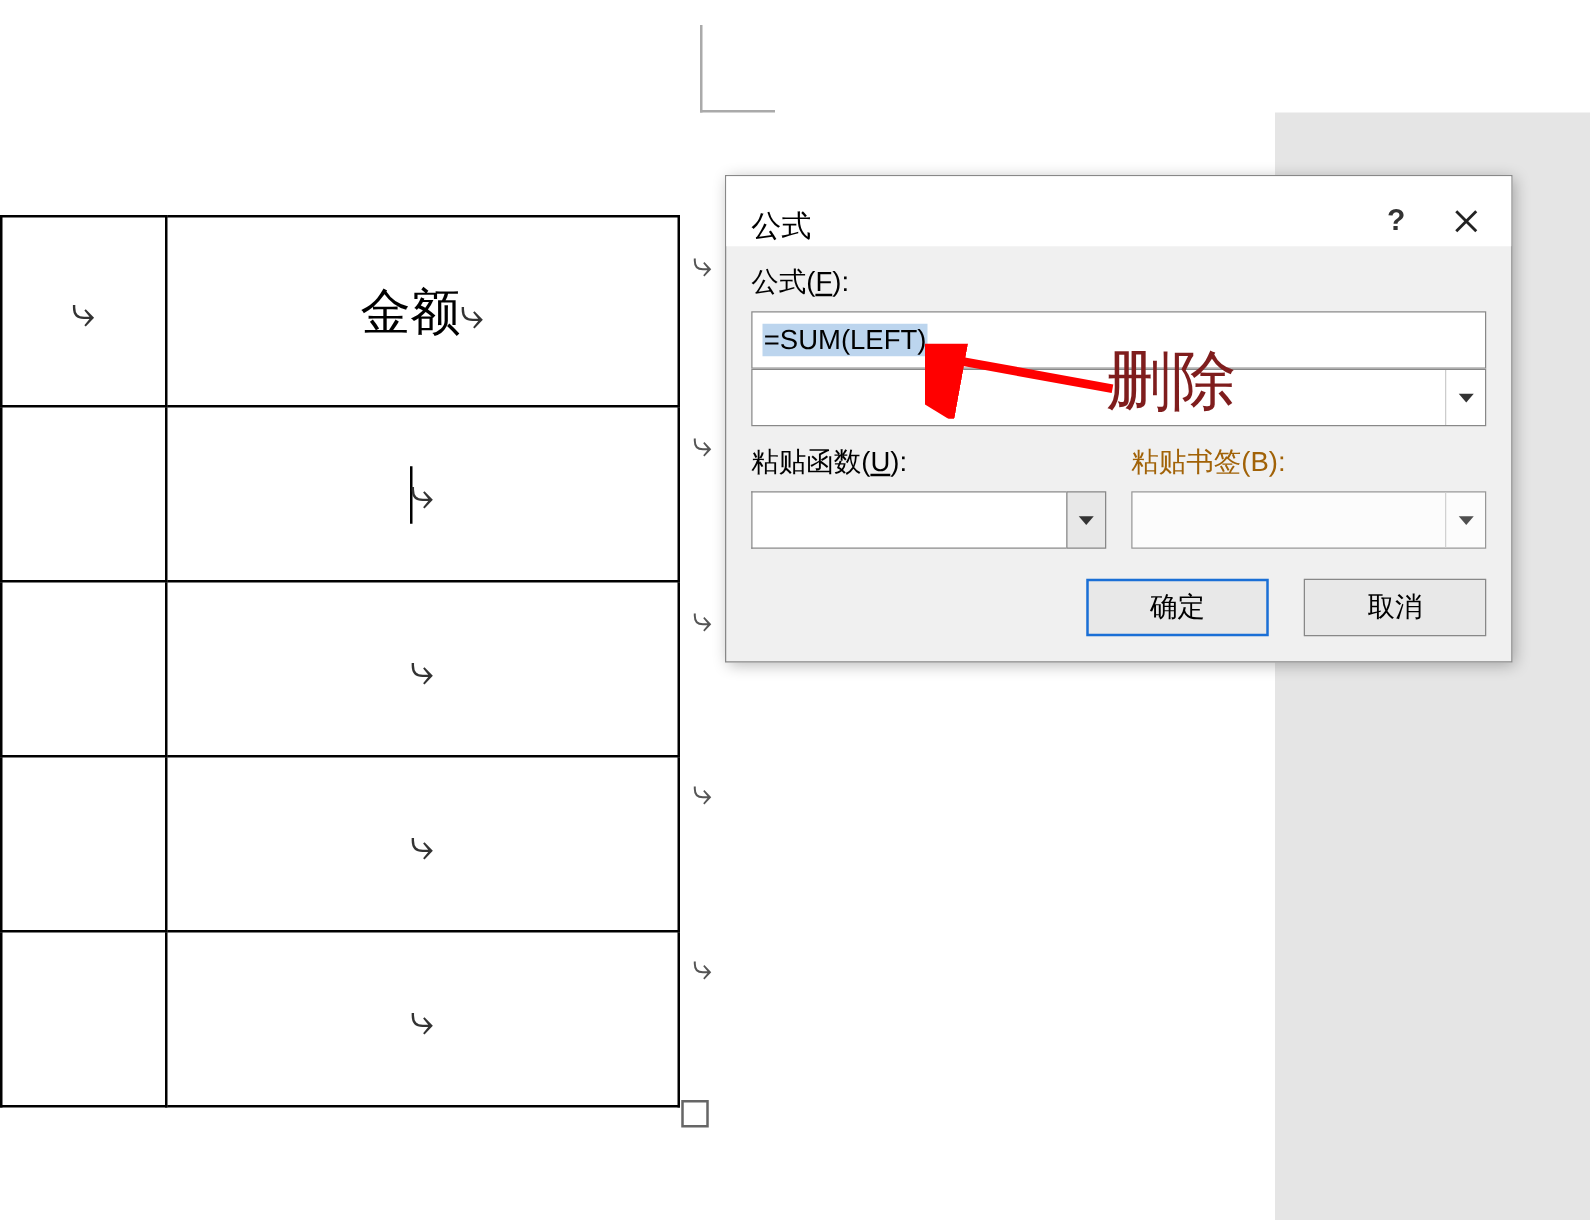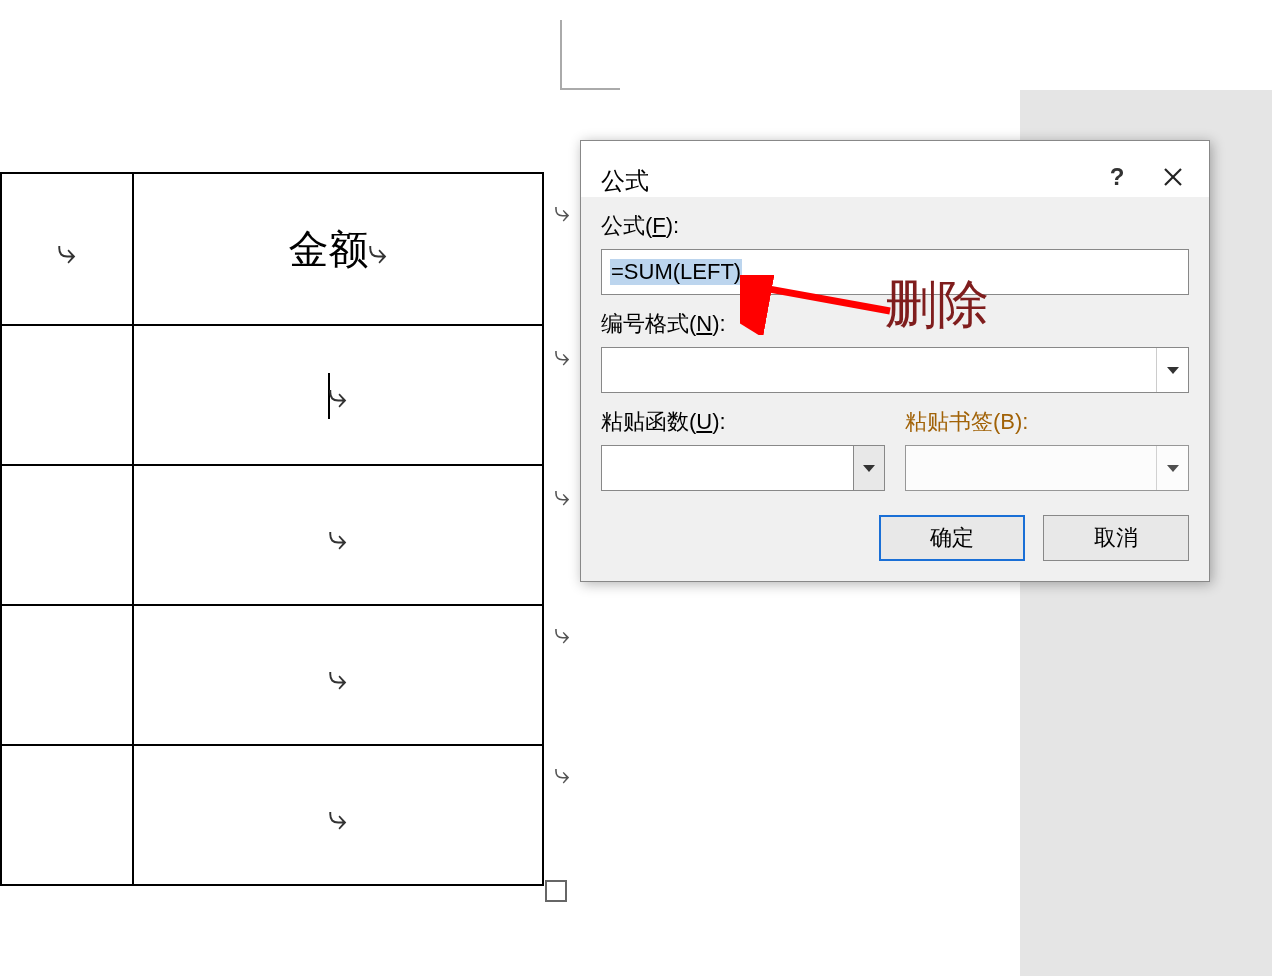--- a/index.html
+++ b/index.html
@@ -179,21 +179,21 @@
   .row-2col {
     display:flex;
     gap:20px;
     margin-top:6px;
   }
   .row-2col > div { flex:1; }
 
   .dialog-buttons {
     display:flex;
     justify-content:flex-end;
-    gap:18px;
+    gap:28px;
     margin-top:24px;
   }
   .push-btn {
     width:146px;
     height:46px;
     border:1px solid #888;
     background:#e8e8e8;
     font-size:22px;
     display:flex; align-items:center; justify-content:center;
   }
@@ -293,23 +293,20 @@
   </div>
 
   <div class="dialog-body">
     <div class="field-label">
       <span>公式(</span><span class="acc">F</span><span>):</span>
     </div>
     <div class="text-input">
       <span class="sel">=SUM(LEFT)</span>
     </div>
 
-    <div class="field-label" style="margin-top:14px">
-      <span>编号格式(</span><span class="acc">N</span><span>):</span>
-    </div>
     <div class="combo-full">
       <div class="combo-text2"></div>
       <div class="combo-btn2">
         <div class="caret-down"></div>
       </div>
     </div>
 
     <div class="row-2col" style="margin-top:14px">
       <div>
         <div class="field-label">

